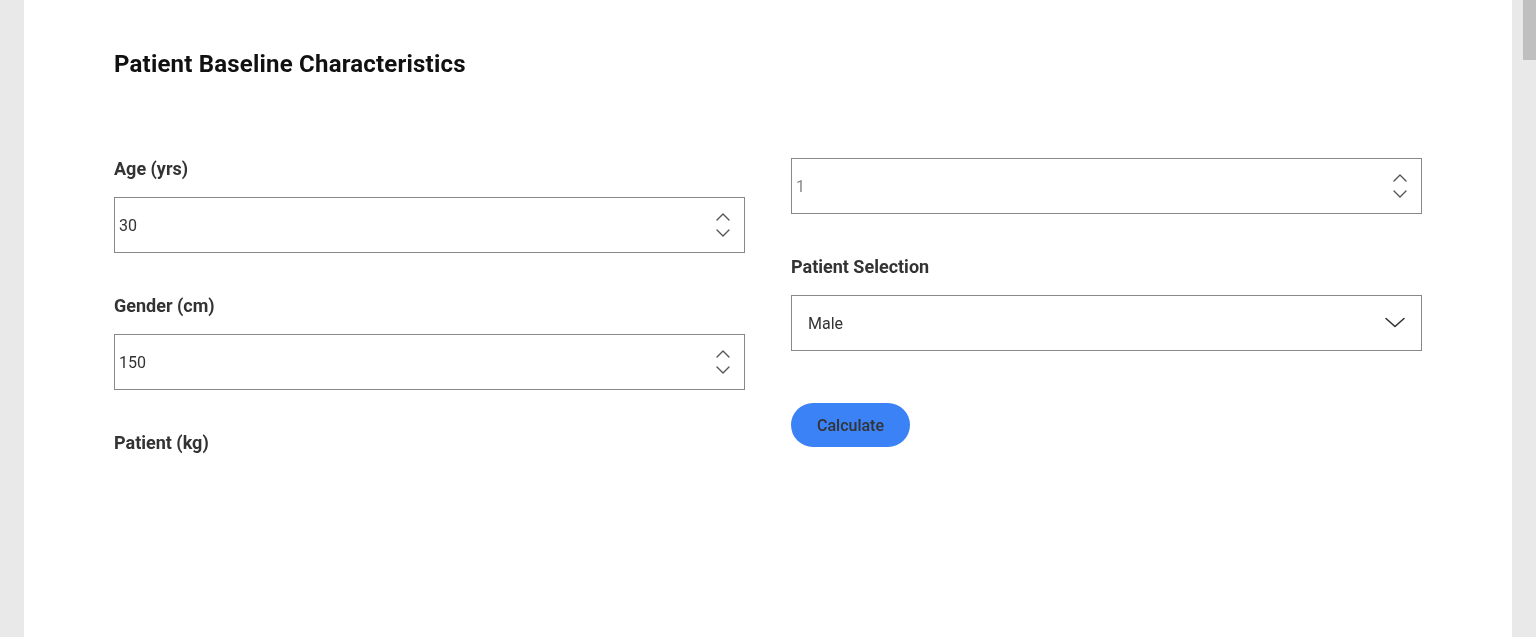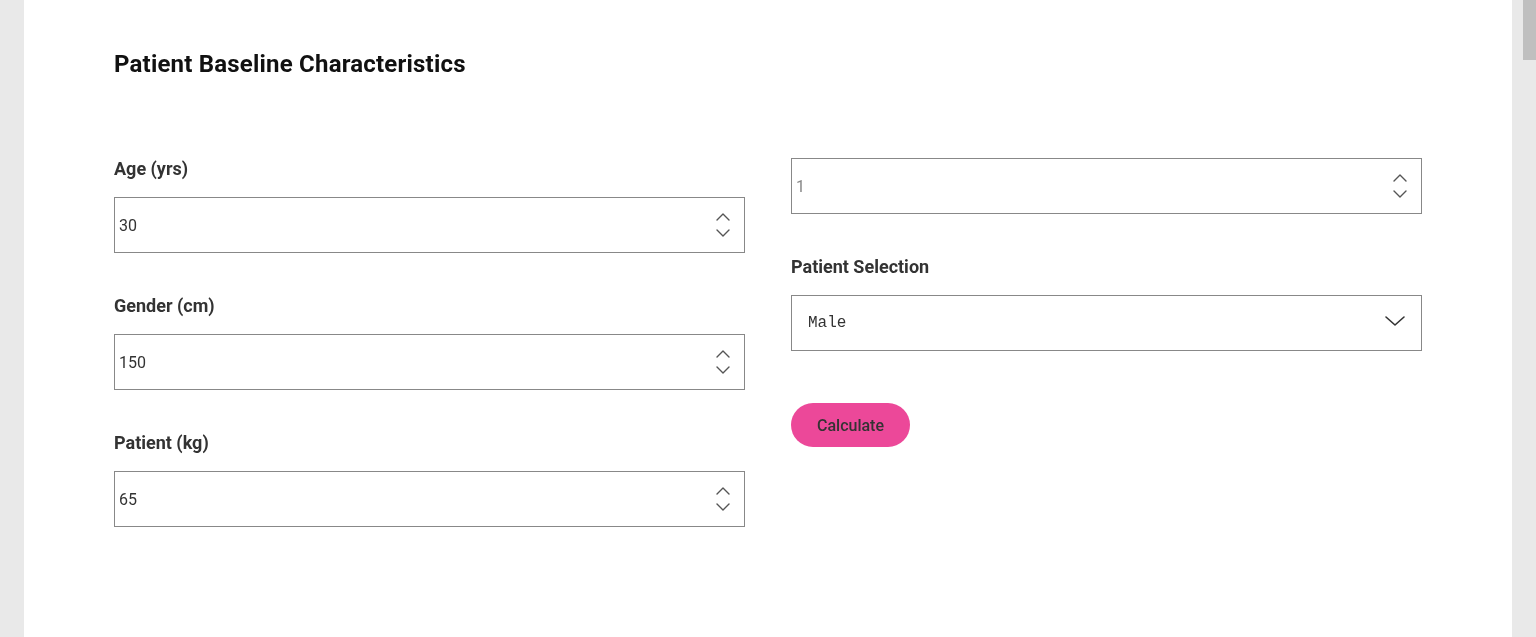--- a/index.html
+++ b/index.html
@@ -80,21 +80,20 @@
       justify-content: center;
       gap: 8px;
     }
     .spinner svg {
       display: block;
       cursor: pointer;
     }
     .select-wrap {
       position: relative;
       width: 100%;
-      font-family: Liberation Mono, monospace;
     }
     .select-input {
       width: 100%;
       height: 56px;
       border: 1px solid #888888;
       background: #ffffff;
       padding: 0 48px 0 16px;
       font-size: 16px;
       color: #333333;
       display: flex;
@@ -107,21 +106,21 @@
       top: 50%;
       transform: translateY(-50%);
       pointer-events: none;
     }
     .btn-calculate {
       display: inline-flex;
       align-items: center;
       justify-content: center;
       height: 44px;
       padding: 0 26px;
-      background: #ec4899;
+      background: #3b82f6;
       border: none;
       border-radius: 22px;
       font-size: 16px;
       font-weight: 500;
       color: #333333;
       cursor: pointer;
       font-family: inherit;
       width: fit-content;
       margin-top: 10px;
     }
@@ -178,31 +177,20 @@
               </svg>
             <svg width="14" height="8" viewBox="0 0 14 8">
                 <path d="M1 1 L7 7 L13 1" fill="none" stroke="#555" stroke-width="1.4" stroke-linecap="round" stroke-linejoin="round"></path>
               </svg>
           </div>
         </div>
       </div>
 
       <div class="form-group">
         <label class="form-label">Patient (kg)</label>
-        <div class="input-wrap">
-          <input class="text-input" type="text" value="65" style="">
-          <div class="spinner">
-            <svg width="14" height="8" viewBox="0 0 14 8">
-                <path d="M1 7 L7 1 L13 7" fill="none" stroke="#555" stroke-width="1.4" stroke-linecap="round" stroke-linejoin="round"></path>
-              </svg>
-            <svg width="14" height="8" viewBox="0 0 14 8">
-                <path d="M1 1 L7 7 L13 1" fill="none" stroke="#555" stroke-width="1.4" stroke-linecap="round" stroke-linejoin="round"></path>
-              </svg>
-          </div>
-        </div>
       </div>
 
     </div>
 
     <div class="col">
 
       <div class="form-group">
         <div class="input-wrap">
           <input class="text-input light" type="text" value="1" style="">
           <div class="spinner">

